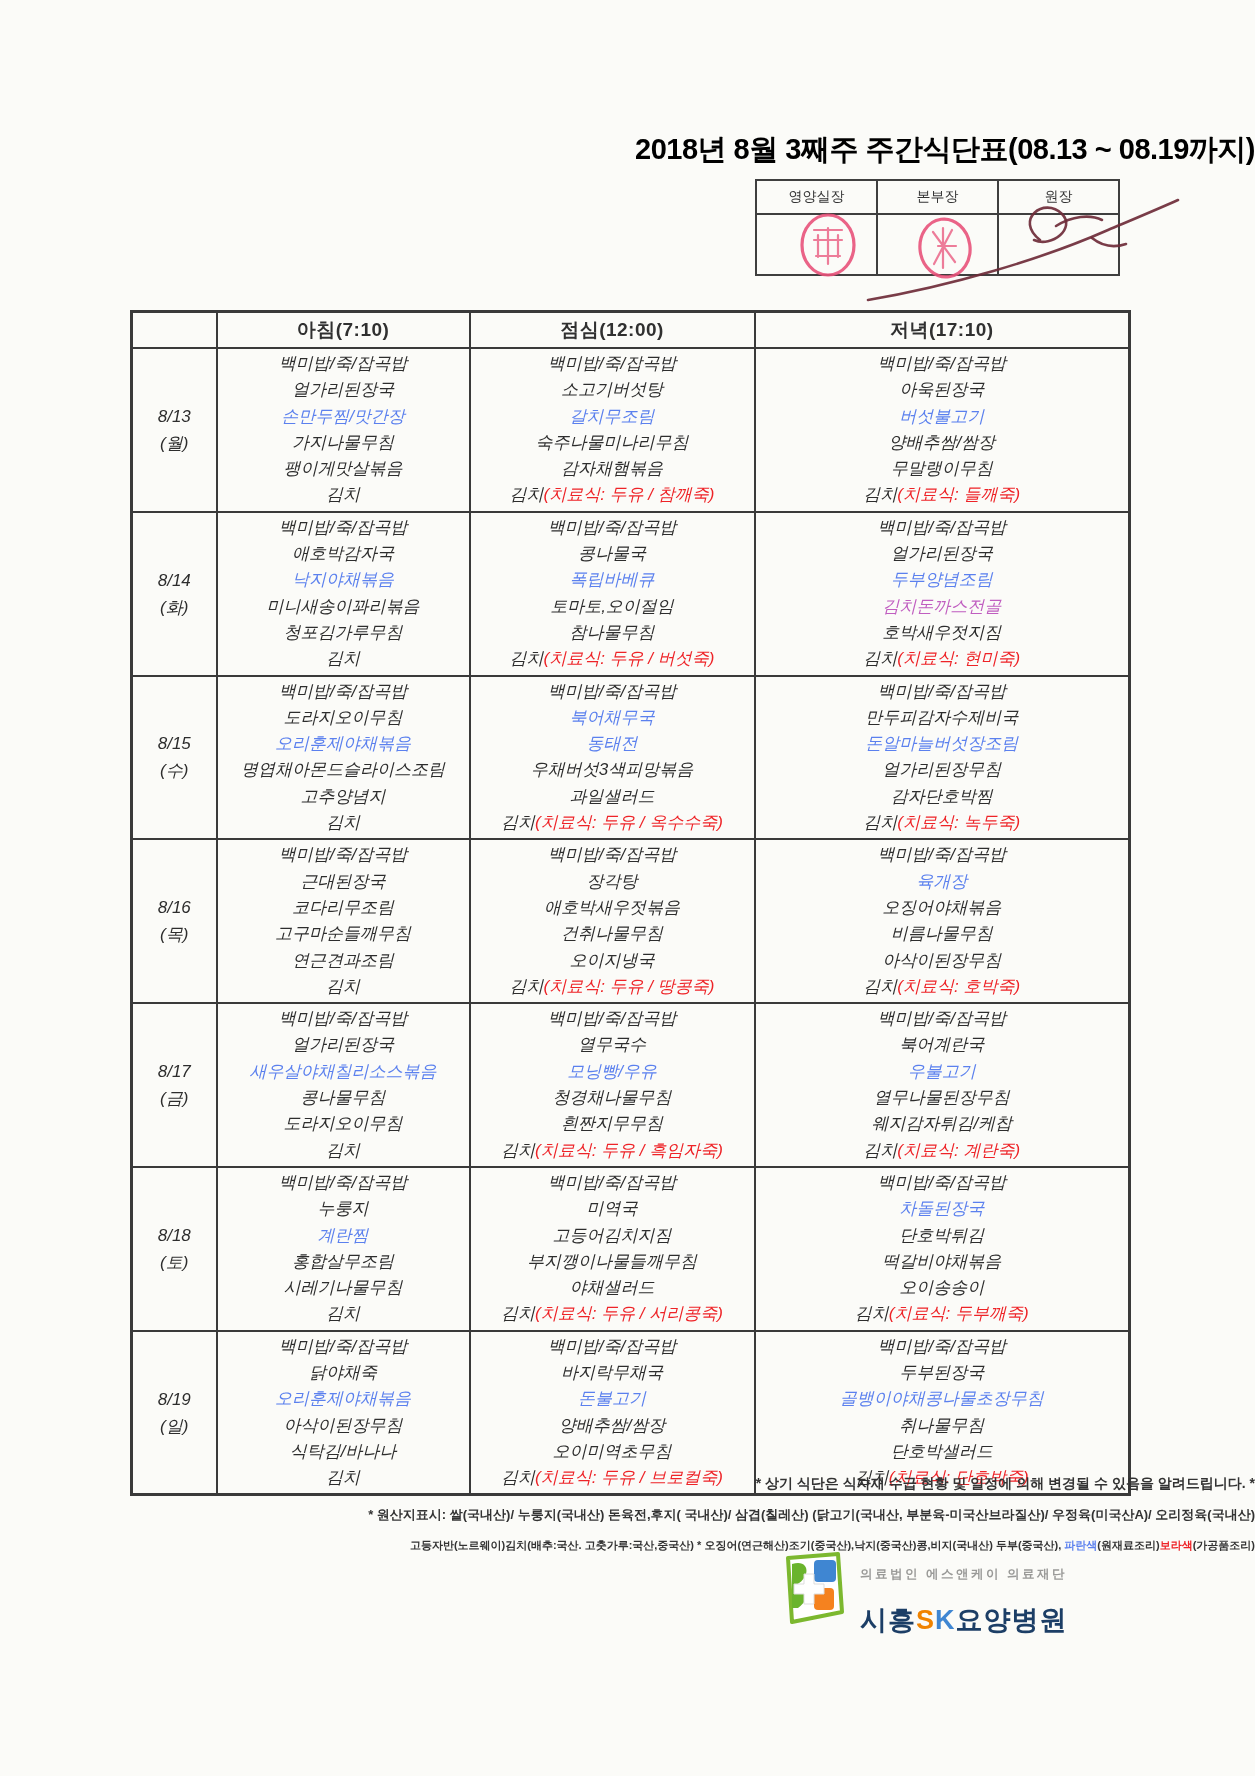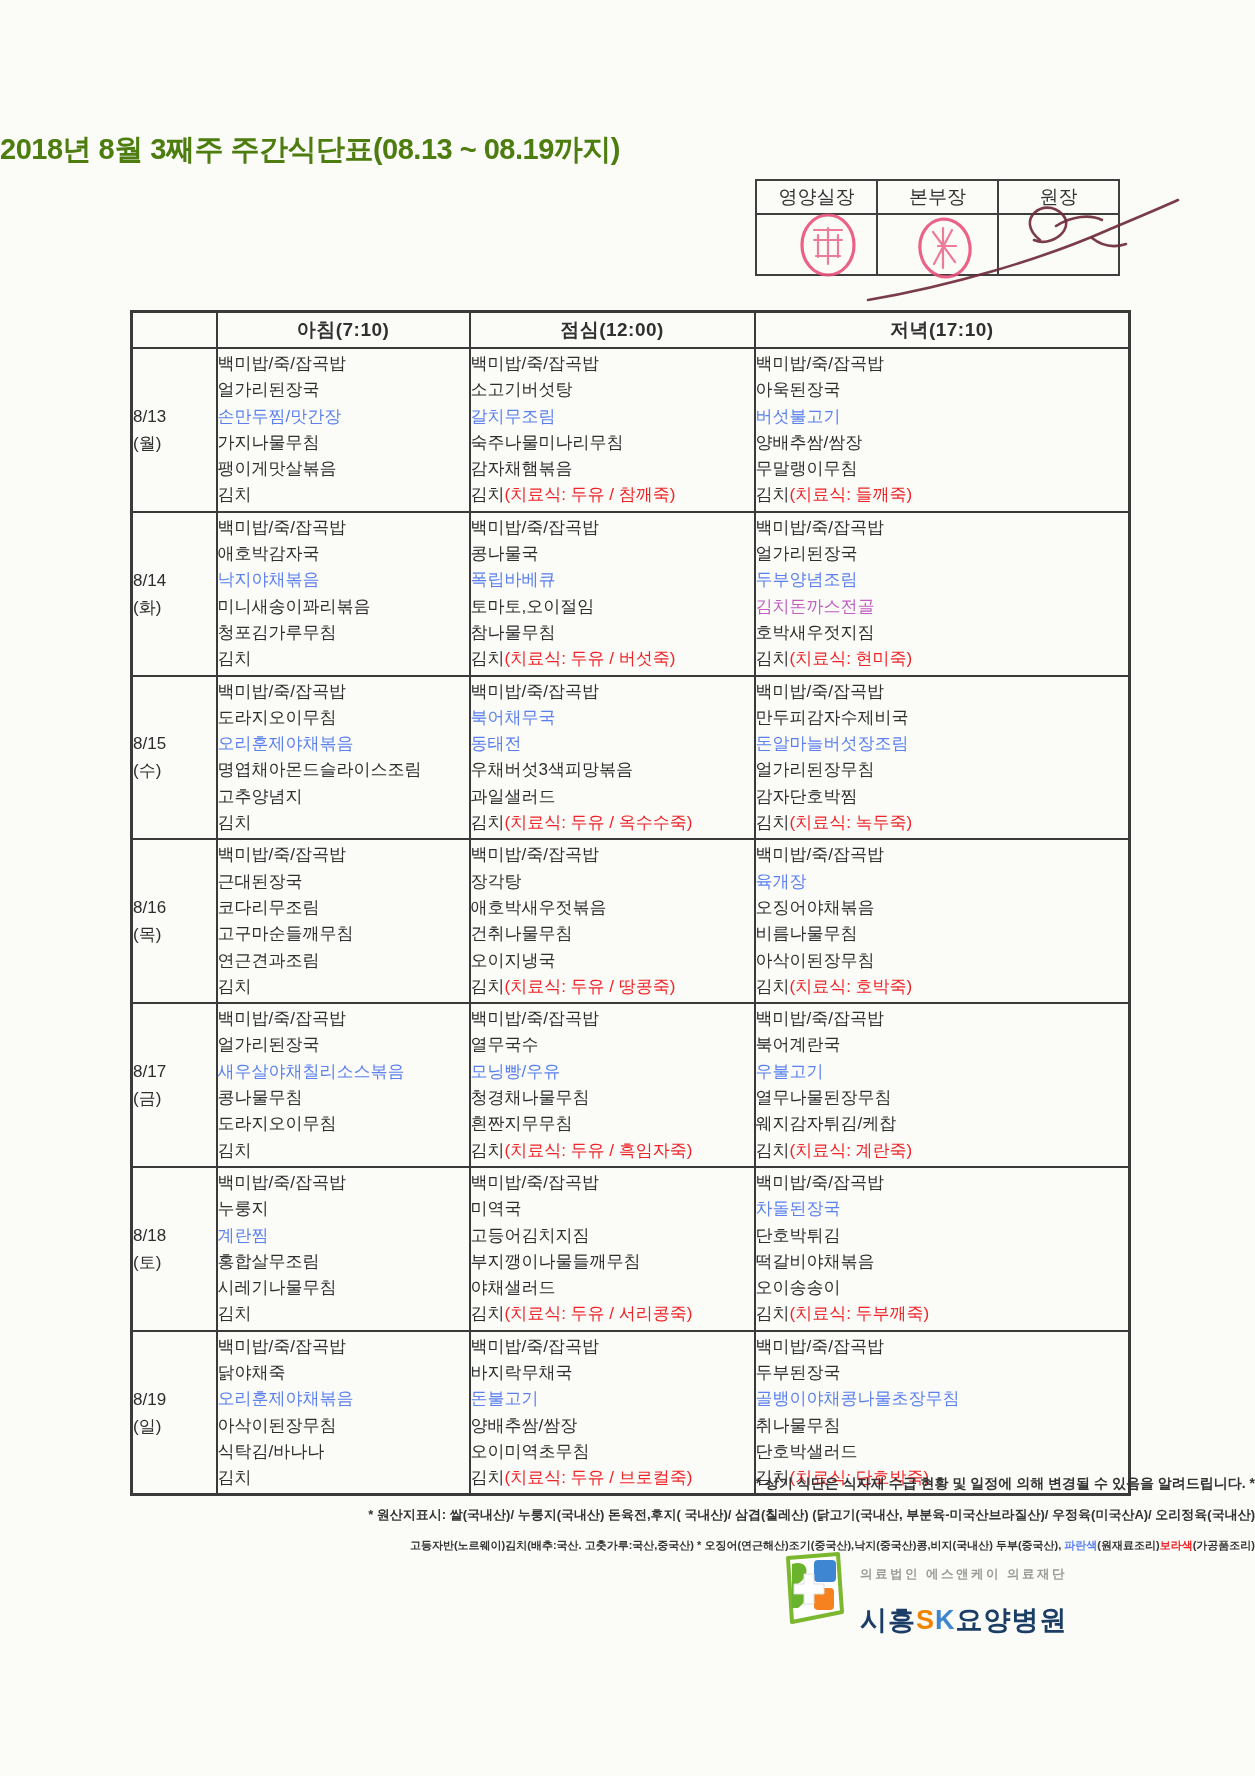--- a/index.html
+++ b/index.html
@@ -6,49 +6,50 @@
   body{
     width:1255px;height:1776px;
     background:#fbfbf8;
     font-family:"Liberation Sans","DejaVu Sans",sans-serif;
     color:#2e2e2e;
     position:relative;
     overflow:hidden;
   }
   .title{
     position:absolute;top:130px;left:0;width:100%;
-    text-align:left;font-size:29px;font-weight:700;color:#4d7c0f;
+    text-align:right;font-size:29px;font-weight:700;color:#000000;
     letter-spacing:-0.5px;
   }
   
   .approval{
     position:absolute;left:755px;top:179px;
     border-collapse:collapse;background:transparent;
   }
   .approval th{
     width:117px;height:30px;border:2px solid #3f3f3f;
-    font-size:19px;font-weight:400;color:#333;
+    font-size:14px;font-weight:400;color:#333;
   }
   .approval td{height:57px;border:2px solid #3f3f3f;}
   .sig-overlay{position:absolute;left:740px;top:168px;pointer-events:none;}
 
   
   .menu{
     position:absolute;left:130px;top:303px;
     border-collapse:collapse;table-layout:fixed;
     border:3px solid #3a3a3a;
     margin-top:7px;
   }
   .menu th{
     height:32px;border:2px solid #3a3a3a;
     font-size:19px;font-weight:600;color:#303030;letter-spacing:0.5px;
   }
   .menu td{
-    border:2px solid #3a3a3a;vertical-align:middle;
+    border:2px solid #3a3a3a;text-align:center;vertical-align:middle;
     padding:2px 0;
+    font-style:italic;
   }
   .menu tr.dayrow{height:158px;}
   .mi{font-size:17px;line-height:26.3px;white-space:nowrap;color:#2d2d2d;}
   .datecell div{font-size:17px;line-height:27px;color:#2d2d2d;}
   .c-blue{color:var(--menu-blue);}
   .c-purple{color:var(--menu-purple);}
   .c-red{color:var(--treat-red);}
 
   
   .fn{position:absolute;left:0;width:100%;text-align:right;font-weight:700;color:#333;}

